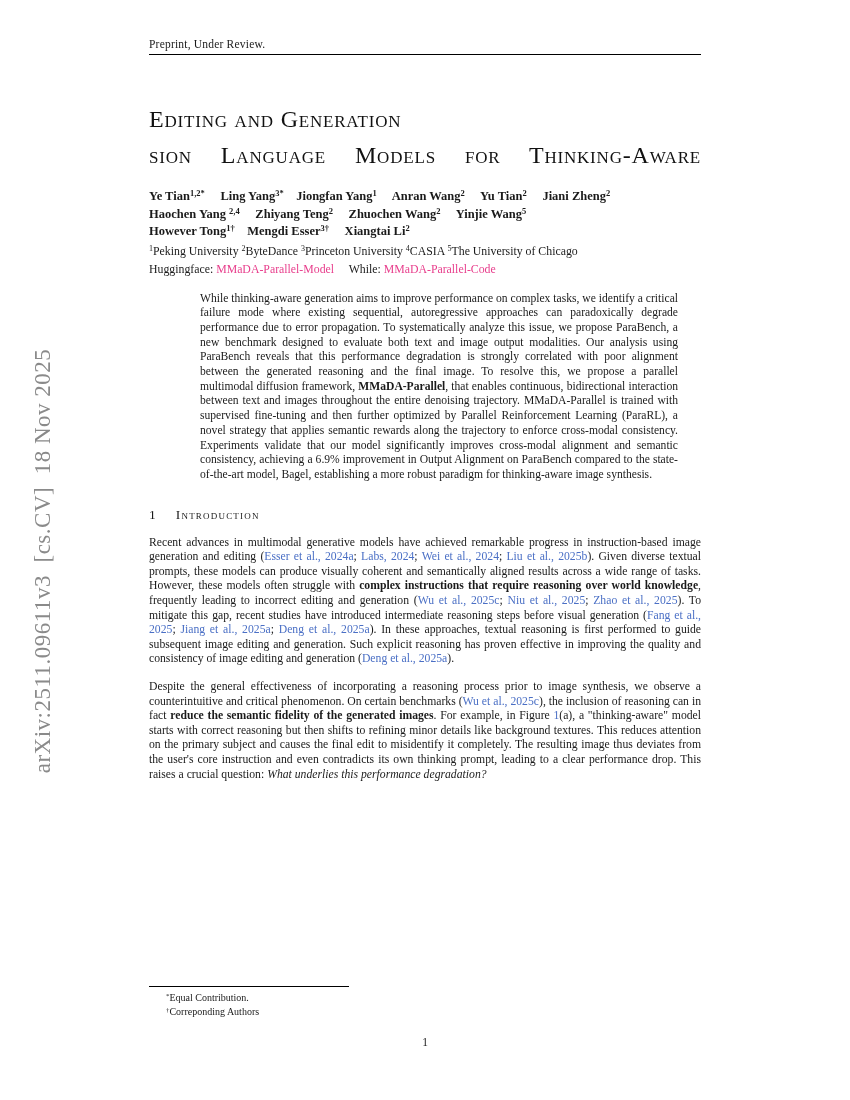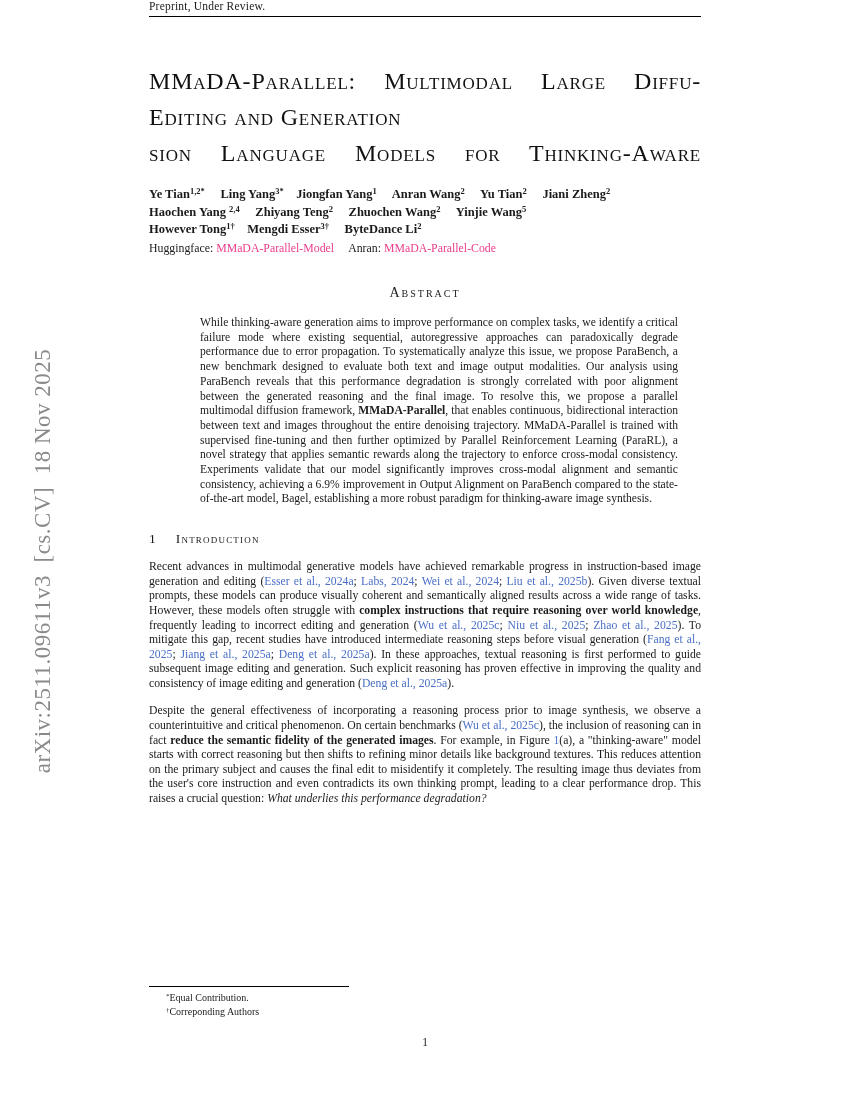--- a/index.html
+++ b/index.html
@@ -4,21 +4,21 @@
 <style>
   html, body { margin: 0; padding: 0; }
   body {
     width: 850px; height: 1100px; position: relative;
     background: #ffffff; color: #1a1a1a;
     font-family: "Liberation Serif", serif;
     overflow: hidden;
   }
   .content { position: absolute; left: 149px; top: 0; width: 552px; }
 
-  .header { font-size: 11.5px; letter-spacing: 0.2px; }
+  .header { padding-top: 38px; font-size: 11.5px; letter-spacing: 0.2px; }
   .toprule { margin-top: 4px; border-top: 1.4px solid #000; height: 0; }
 
   .title { margin-top: 46px; font-size: 24px; line-height: 36px;
            font-variant: small-caps; letter-spacing: 0.8px; color: #111; }
   .title-line { width: 100%; }
   .tl-j { text-align: justify; text-align-last: justify; }
 
   .authors { margin-top: 15px; font-weight: bold; font-size: 12.5px; line-height: 16.5px; }
   .author-line { white-space: pre-wrap; }
 
@@ -62,35 +62,34 @@
 <div class="watermark">
   <span>arXiv:2511.09611v3  [cs.CV]  18 Nov 2025</span>
 </div>
 
 <div class="content">
 
   <div class="header">Preprint, Under Review.</div>
   <div class="toprule"></div>
 
   <div class="title">
-    <div class="title-line tl-j">MMaDA-Parallel: Multimodal Large Diffu-</div>
     <div class="title-line">Editing and Generation</div>
     <div class="title-line tl-j">sion Language Models for Thinking-Aware</div>
   </div>
 
   <div class="authors">
     <div class="author-line"><span>Ye Tian</span><span class="rt-sup">1,2*</span><span>     </span><span>Ling Yang</span><span class="rt-sup">3*</span><span>    </span><span>Jiongfan Yang</span><span class="rt-sup">1</span><span>     </span><span>Anran Wang</span><span class="rt-sup">2</span><span>     </span><span>Yu Tian</span><span class="rt-sup">2</span><span>     </span><span>Jiani Zheng</span><span class="rt-sup">2</span></div>
     <div class="author-line"><span>Haochen Yang</span><span> </span><span class="rt-sup">2,4</span><span>     </span><span>Zhiyang Teng</span><span class="rt-sup">2</span><span>     </span><span>Zhuochen Wang</span><span class="rt-sup">2</span><span>     </span><span>Yinjie Wang</span><span class="rt-sup">5</span></div>
-    <div class="author-line"><span>However Tong</span><span class="rt-sup">1†</span><span>    </span><span>Mengdi Esser</span><span class="rt-sup">3†</span><span>     </span><span>ByteDance Li</span><span class="rt-sup">2</span></div>
+    <div class="author-line"><span>However Tong</span><span class="rt-sup">1†</span><span>    </span><span>Mengdi Esser</span><span class="rt-sup">3†</span><span>     </span><span>Xiangtai Li</span><span class="rt-sup">2</span></div>
   </div>
 
+  <div class="affiliations"><span class="rt-sup">1</span><span>Peking University </span><span class="rt-sup">2</span><span>ByteDance </span><span class="rt-sup">3</span><span>Princeton University </span><span class="rt-sup">4</span><span>CASIA </span><span class="rt-sup">5</span><span>The University of Chicago</span></div>
 
-  <div class="links"><span>Huggingface: </span><span class="rt-link">MMaDA-Parallel-Model</span><span>     Anran: </span><span class="rt-link">MMaDA-Parallel-Code</span></div>
+  <div class="links"><span>Huggingface: </span><span class="rt-link">MMaDA-Parallel-Model</span><span>     While: </span><span class="rt-link">MMaDA-Parallel-Code</span></div>
 
-  <div class="abstract-heading">Abstract</div>
 
   <div class="abstract-body"><span>While thinking-aware generation aims to improve performance on complex tasks, we identify a critical failure mode where existing sequential, autoregressive approaches can paradoxically degrade performance due to error propagation. To systematically analyze this issue, we propose ParaBench, a new benchmark designed to evaluate both text and image output modalities. Our analysis using ParaBench reveals that this performance degradation is strongly correlated with poor alignment between the generated reasoning and the final image. To resolve this, we propose a parallel multimodal diffusion framework, </span><span class="rt-b">MMaDA-Parallel</span><span>, that enables continuous, bidirectional interaction between text and images throughout the entire denoising trajectory. MMaDA-Parallel is trained with supervised fine-tuning and then further optimized by Parallel Reinforcement Learning (ParaRL), a novel strategy that applies semantic rewards along the trajectory to enforce cross-modal consistency. Experiments validate that our model significantly improves cross-modal alignment and semantic consistency, achieving a 6.9% improvement in Output Alignment on ParaBench compared to the state-of-the-art model, Bagel, establishing a more robust paradigm for thinking-aware image synthesis.</span></div>
 
   <div class="section-heading">
     <span class="sec-num">1</span><span class="sec-title">Introduction</span>
   </div>
 
   <div class="para"><span>Recent advances in multimodal generative models have achieved remarkable progress in instruction-based image generation and editing (</span><span class="rt-c">Esser et al., 2024a</span><span>; </span><span class="rt-c">Labs, 2024</span><span>; </span><span class="rt-c">Wei et al., 2024</span><span>; </span><span class="rt-c">Liu et al., 2025b</span><span>). Given diverse textual prompts, these models can produce visually coherent and semantically aligned results across a wide range of tasks. However, these models often struggle with </span><span class="rt-b">complex instructions that require reasoning over world knowledge</span><span>, frequently leading to incorrect editing and generation (</span><span class="rt-c">Wu et al., 2025c</span><span>; </span><span class="rt-c">Niu et al., 2025</span><span>; </span><span class="rt-c">Zhao et al., 2025</span><span>). To mitigate this gap, recent studies have introduced intermediate reasoning steps before visual generation (</span><span class="rt-c">Fang et al., 2025</span><span>; </span><span class="rt-c">Jiang et al., 2025a</span><span>; </span><span class="rt-c">Deng et al., 2025a</span><span>). In these approaches, textual reasoning is first performed to guide subsequent image editing and generation. Such explicit reasoning has proven effective in improving the quality and consistency of image editing and generation (</span><span class="rt-c">Deng et al., 2025a</span><span>).</span></div>
 
   <div class="para"><span>Despite the general effectiveness of incorporating a reasoning process prior to image synthesis, we observe a counterintuitive and critical phenomenon. On certain benchmarks (</span><span class="rt-c">Wu et al., 2025c</span><span>), the inclusion of reasoning can in fact </span><span class="rt-b">reduce the semantic fidelity of the generated images</span><span>. For example, in Figure </span><span class="rt-c">1</span><span>(a), a "thinking-aware" model starts with correct reasoning but then shifts to refining minor details like background textures. This reduces attention on the primary subject and causes the final edit to misidentify it completely. The resulting image thus deviates from the user's core instruction and even contradicts its own thinking prompt, leading to a clear performance drop. This raises a crucial question: </span><span class="rt-i">What underlies this performance degradation?</span></div>

